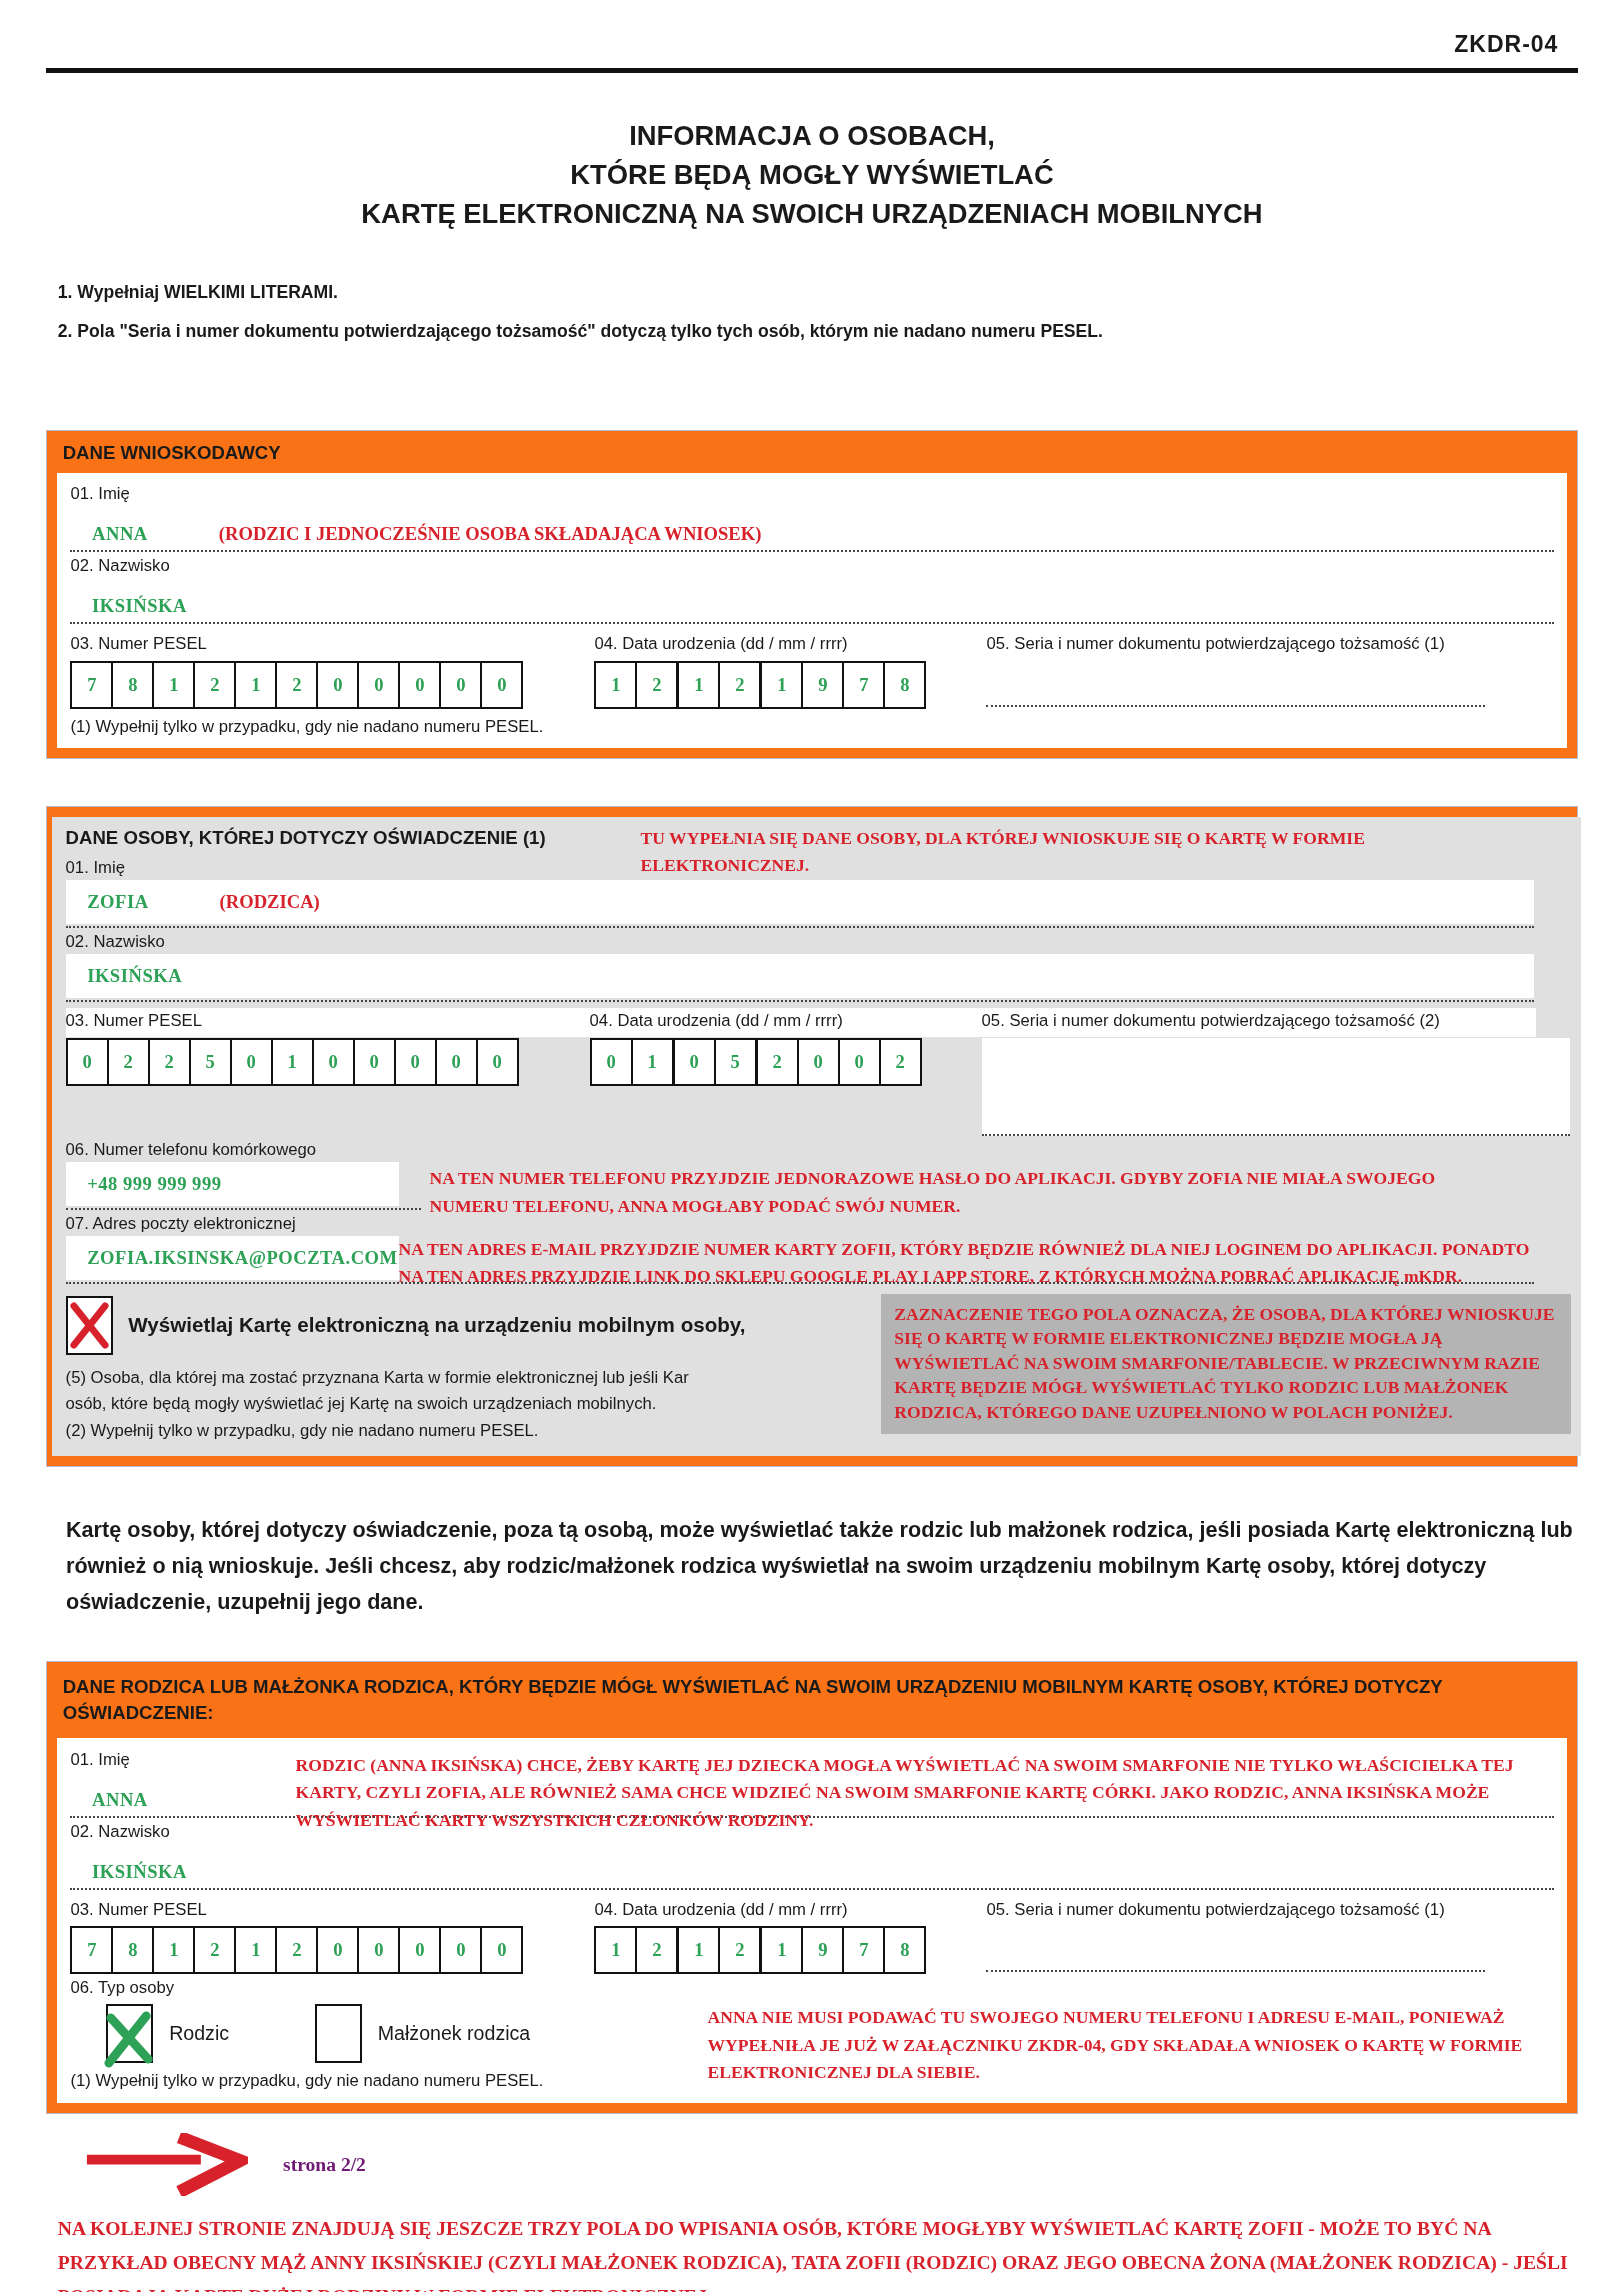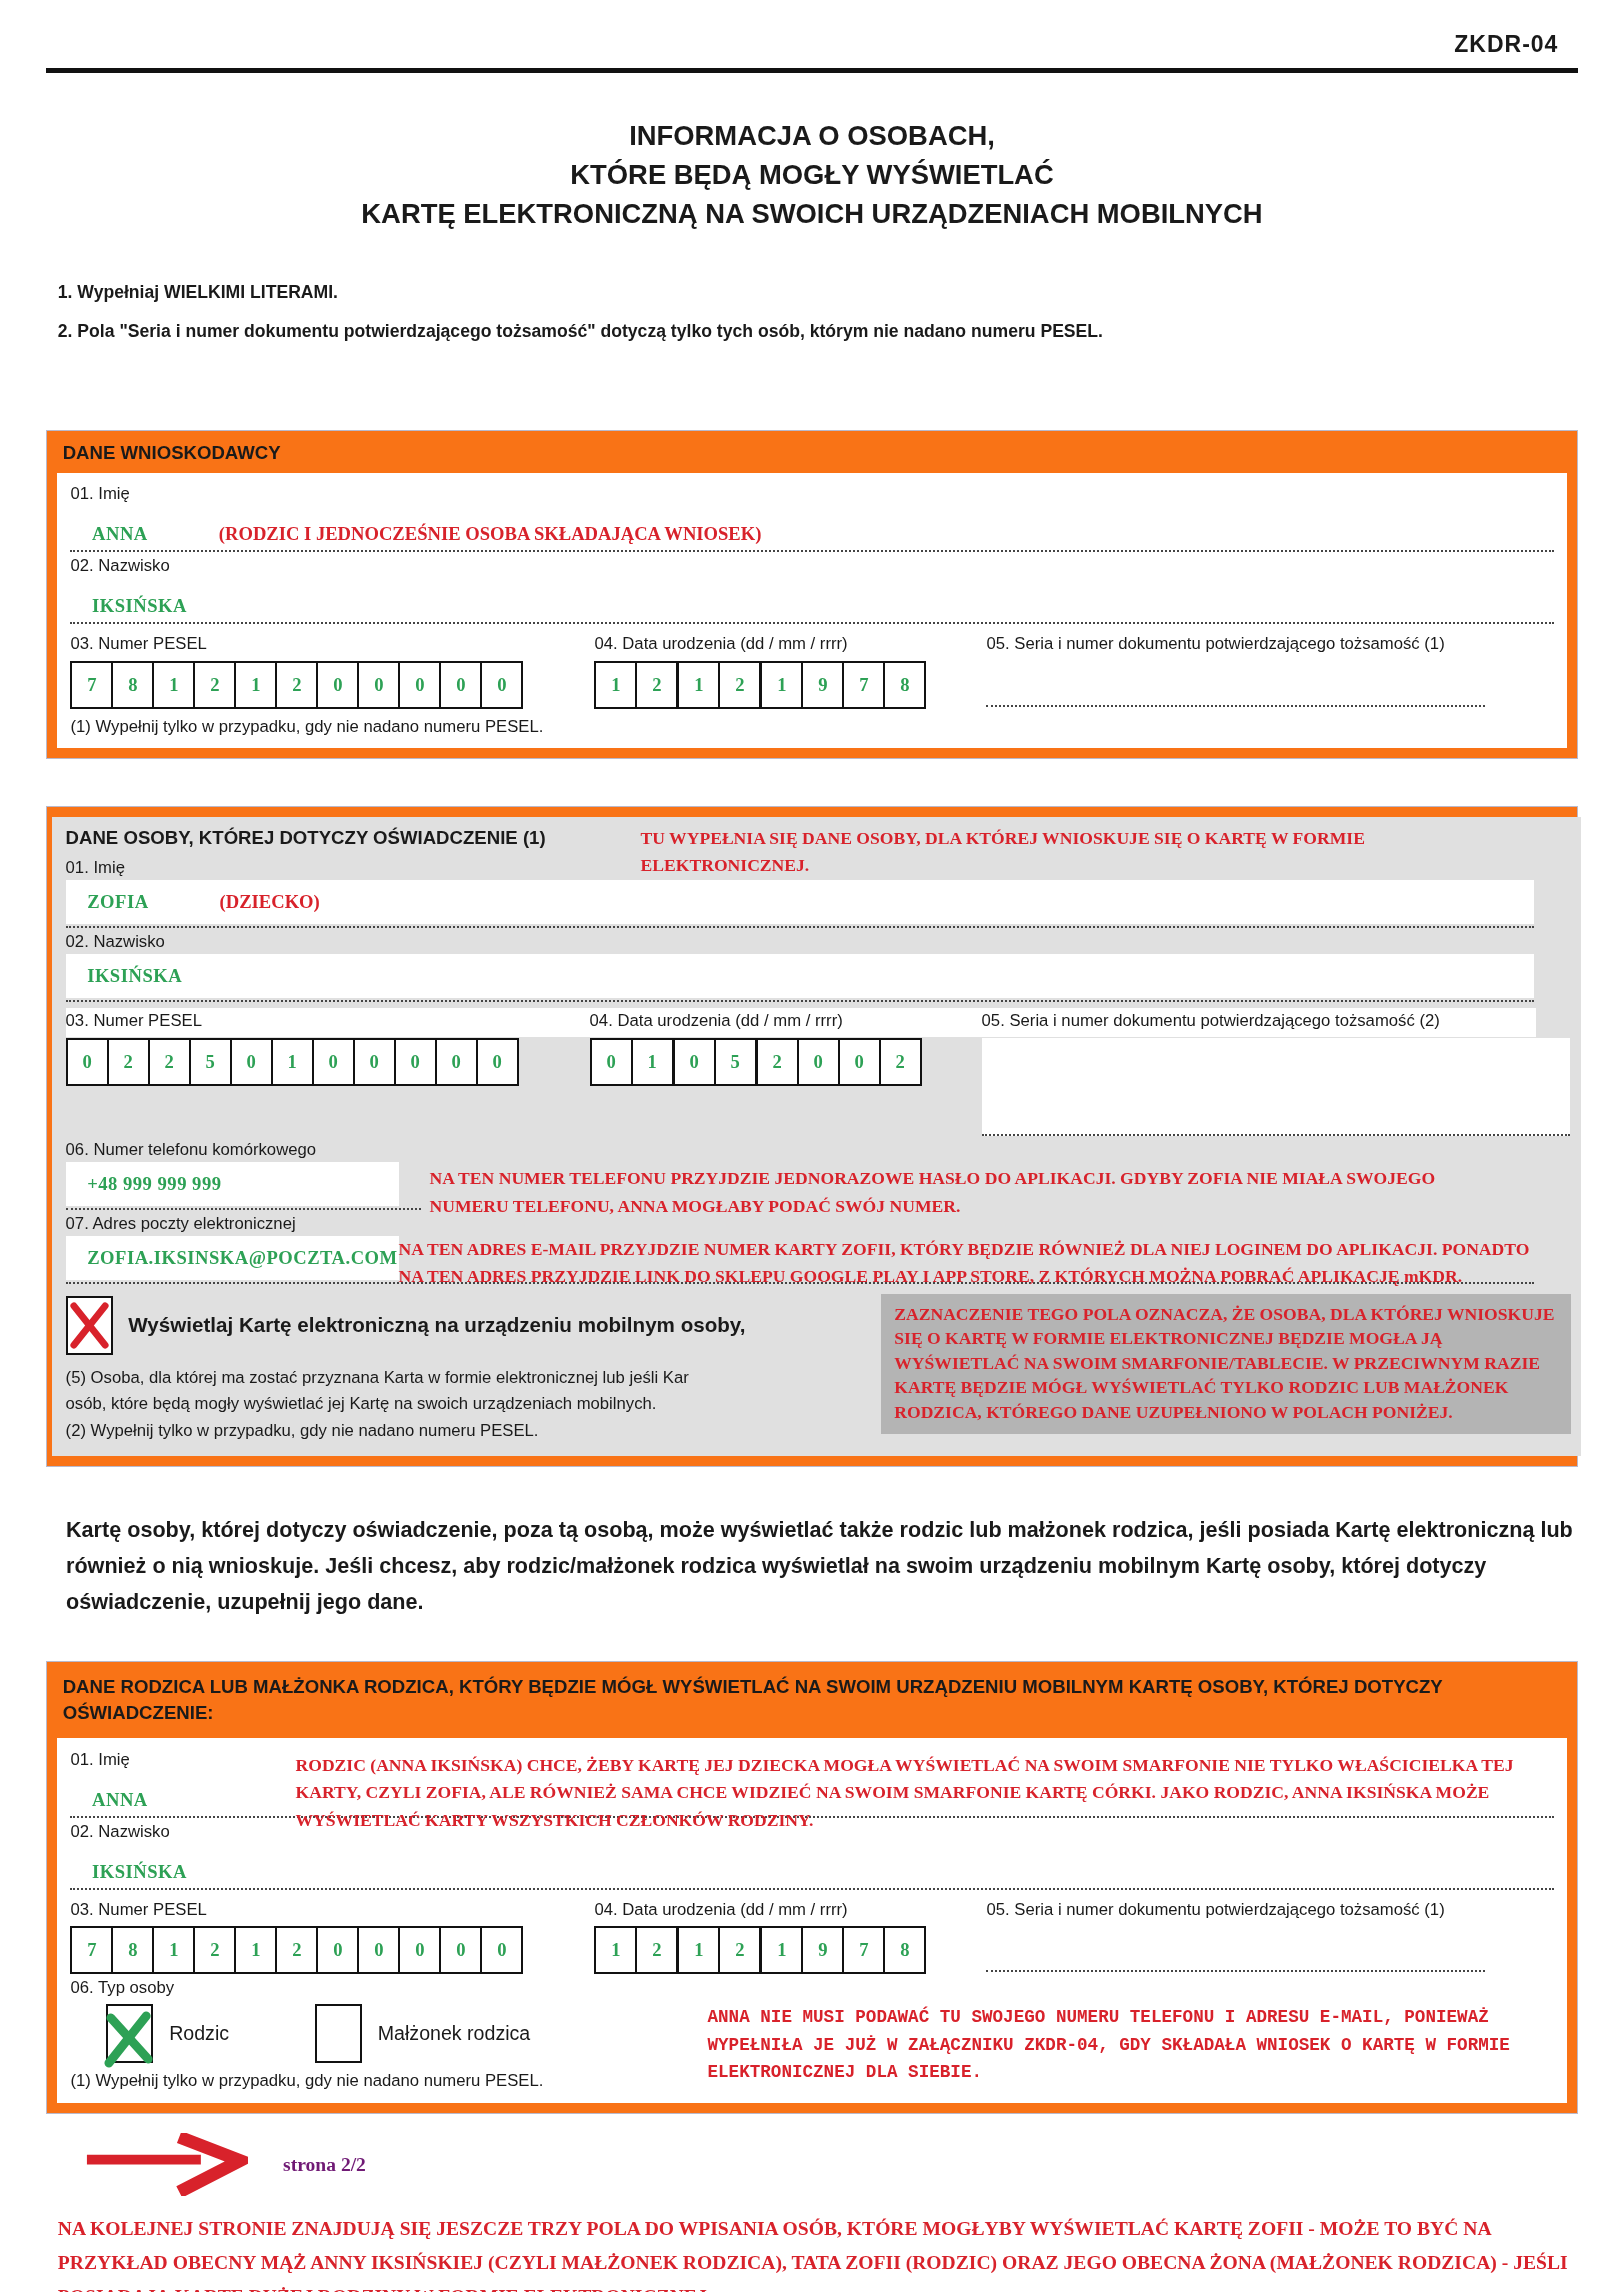--- a/index.html
+++ b/index.html
@@ -95,21 +95,21 @@
   .s2-notes div { line-height:26.5px; }
 
   
   .mid-par { margin-top:45px; font-weight:bold; font-size:21.6px; line-height:36px; width:1519px;margin-left:20px; }
 
   
   .name-annot { position:absolute; left:225px; top:5.9px; width:1286px; z-index:2; }
   .typ-row { display:flex; align-items:center; margin-top:3.9px; position:relative; min-height:57px;padding-left:36px; }
   .typ-label { font-size:19.6px; margin-left:15.7px; }
   .typ-gap { width:86px; flex:none; }
-  .typ-annot { position:absolute; left:637px; top:0; width:863px;font-family:Liberation Mono, monospace; }
+  .typ-annot { position:absolute; left:637px; top:0; width:863px; }
 
   
   .arrow-row { margin-top:19.6px; padding-left:37px; display:flex; align-items:center; height:63px; }
   .arrow-label { margin-left:35px; color:#701a75; font-family:"Liberation Serif", serif; font-weight:bold; font-size:19.6px; }
   .bottom-note {
     margin-top:15.7px; padding-left:11.8px; width:1514px;
     color:#d8222b; font-family:"Liberation Serif", serif; font-weight:bold;
     font-size:19.6px; line-height:34px;
   }
 
@@ -240,21 +240,21 @@
         <div class="sec2-title">DANE OSOBY, KTÓREJ DOTYCZY OŚWIADCZENIE (1)</div>
         <div class="s2-annotation red-note">
             <div>TU WYPEŁNIA SIĘ DANE OSOBY, DLA KTÓREJ WNIOSKUJE SIĘ O KARTĘ W FORMIE</div>
             <div>ELEKTRONICZNEJ.</div>
           </div>
       </div>
 
       <div class="field-label">01. Imię</div>
       <div class="input-box">
         <span class="green-val">ZOFIA</span>
-        <span class="red-inline">(DZIECKO)</span>
+        <span class="red-inline">(RODZICA)</span>
       </div>
       <div class="dots-line"></div>
 
       <div class="field-label">02. Nazwisko</div>
       <div class="input-box">
         <span class="green-val">IKSIŃSKA</span>
       </div>
       <div class="dots-line"></div>
 
       <div class="cols cols2">

